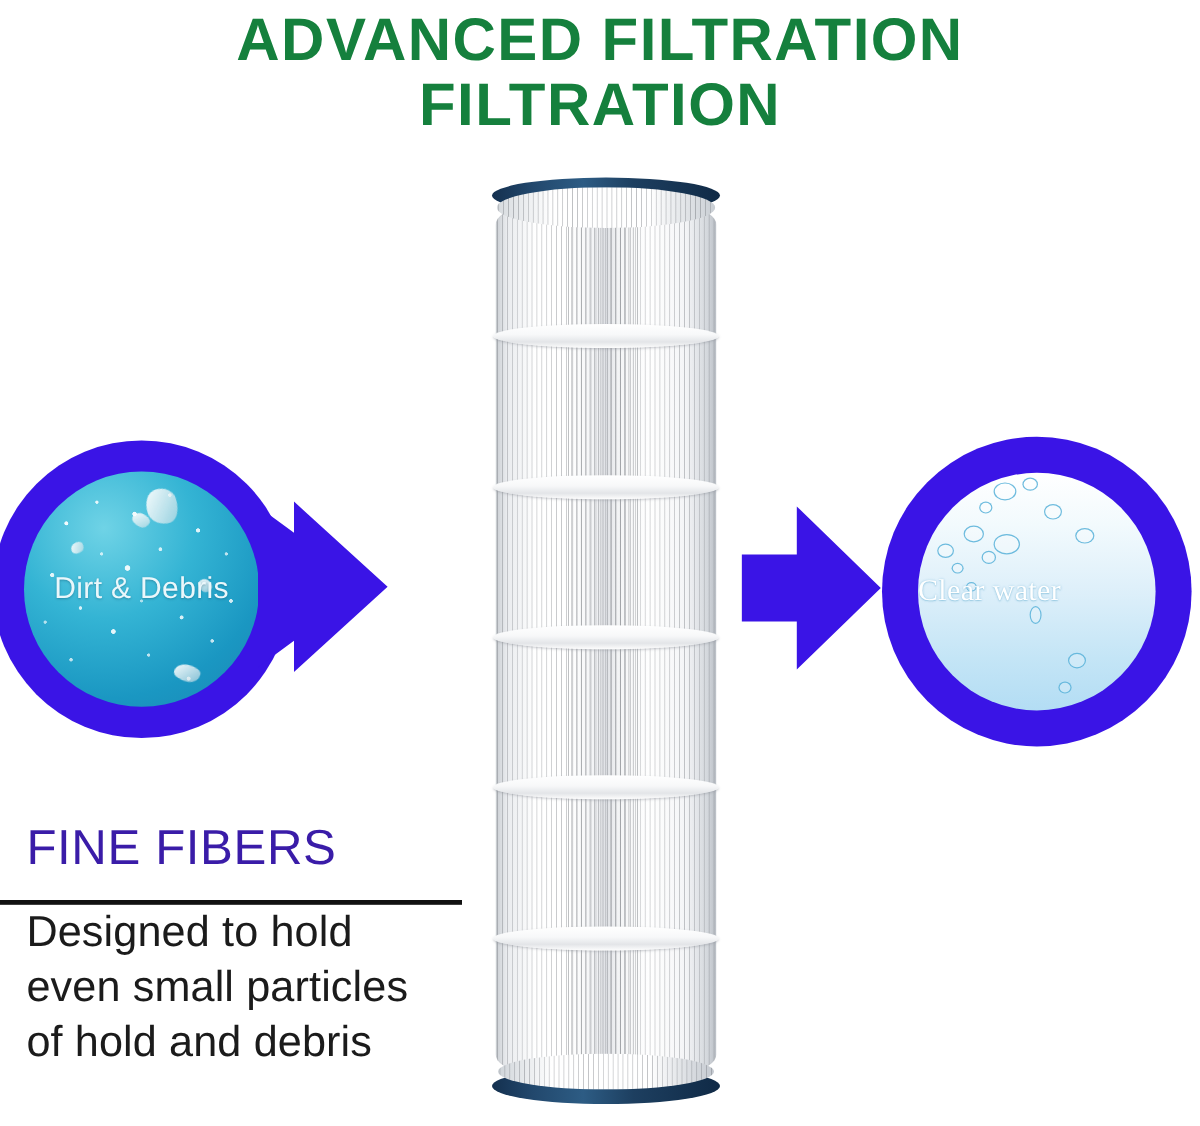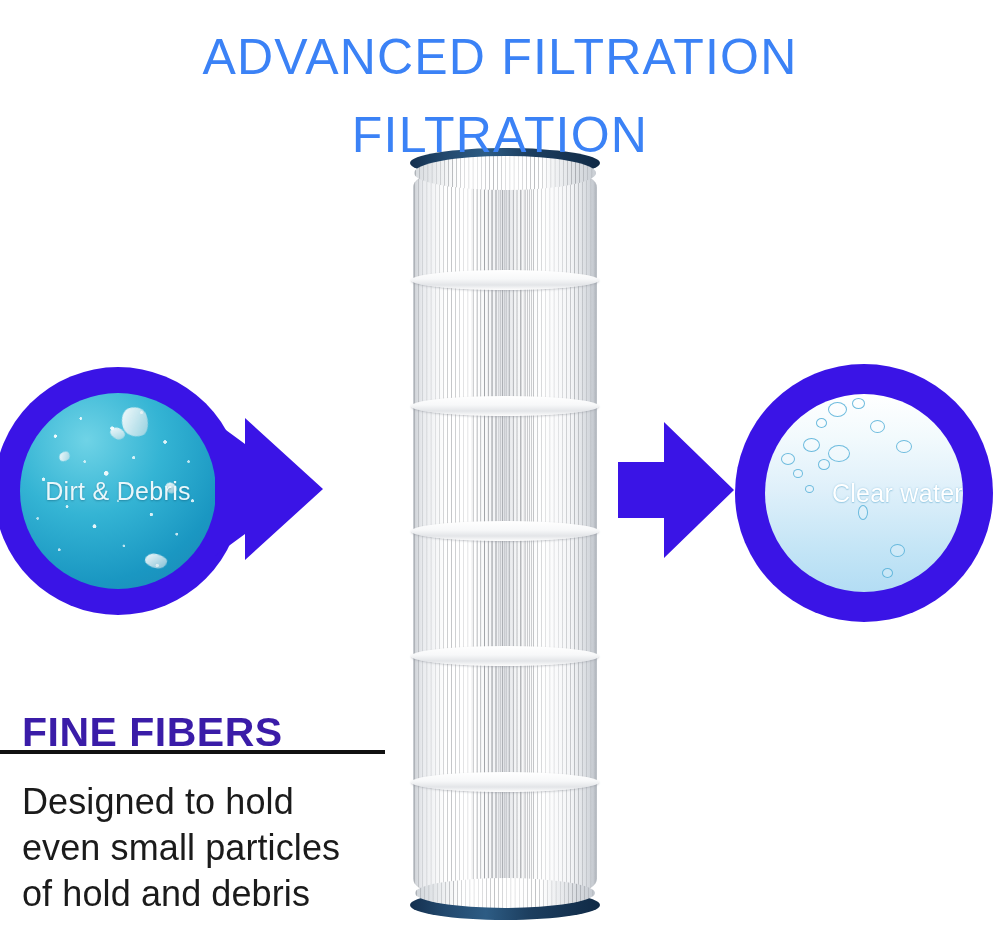--- a/index.html
+++ b/index.html
@@ -21,26 +21,25 @@
     position: absolute;
     top: 6px;
     left: 0;
     width: 1000px;
     text-align: center;
     line-height: 1.08;
     z-index: 40;
   }
   #title-block .title-line {
     display: block;
-    color: #3b82f6;
+    color: #15803d;
     font-size: 50px;
-    font-weight: 400;
+    font-weight: 700;
     letter-spacing: 1.2px;
     white-space: nowrap;
-    margin-top: 24px;
   }
 
   
   #filter-wrap {
     position: absolute;
     left: 410px;
     top: 148px;
     width: 190px;
     height: 772px;
     z-index: 20;
@@ -236,26 +235,27 @@
     border-radius: 50%;
     border: 1.6px solid rgba(86,176,216,.85);
     background: rgba(255,255,255,.22);
   }
   #clear-label {
     position: absolute;
     left: 0;
     top: 50%;
     transform: translateY(-50%);
     width: 100%;
-    text-align: right;
+    text-align: left;
     color: #ffffff;
     font-size: 25px;
     letter-spacing: .3px;
     text-shadow: 0 0 2px rgba(150,200,225,.95), 0 1px 1px rgba(120,185,215,.6);
     z-index: 3;
+    font-family: Liberation Serif, serif;
   }
 
   
   #arrow-left {
     position: absolute;
     left: 215px;
     top: 414px;
     width: 110px;
     height: 150px;
     z-index: 30;
@@ -273,24 +273,23 @@
   #fine-fibers-block {
     position: absolute;
     left: 22px;
     top: 686px;
     width: 370px;
     z-index: 40;
   }
   #fine-fibers-heading {
     color: #3a1ca8;
     font-size: 41px;
-    font-weight: 700;
+    font-weight: 400;
     letter-spacing: .5px;
     line-height: 1;
-    margin-top: 26px;
   }
   #fine-fibers-rule {
     position: absolute;
     left: -22px;
     top: 64px;
     width: 385px;
     height: 4px;
     background: #111111;
   }
   #fine-fibers-body {

